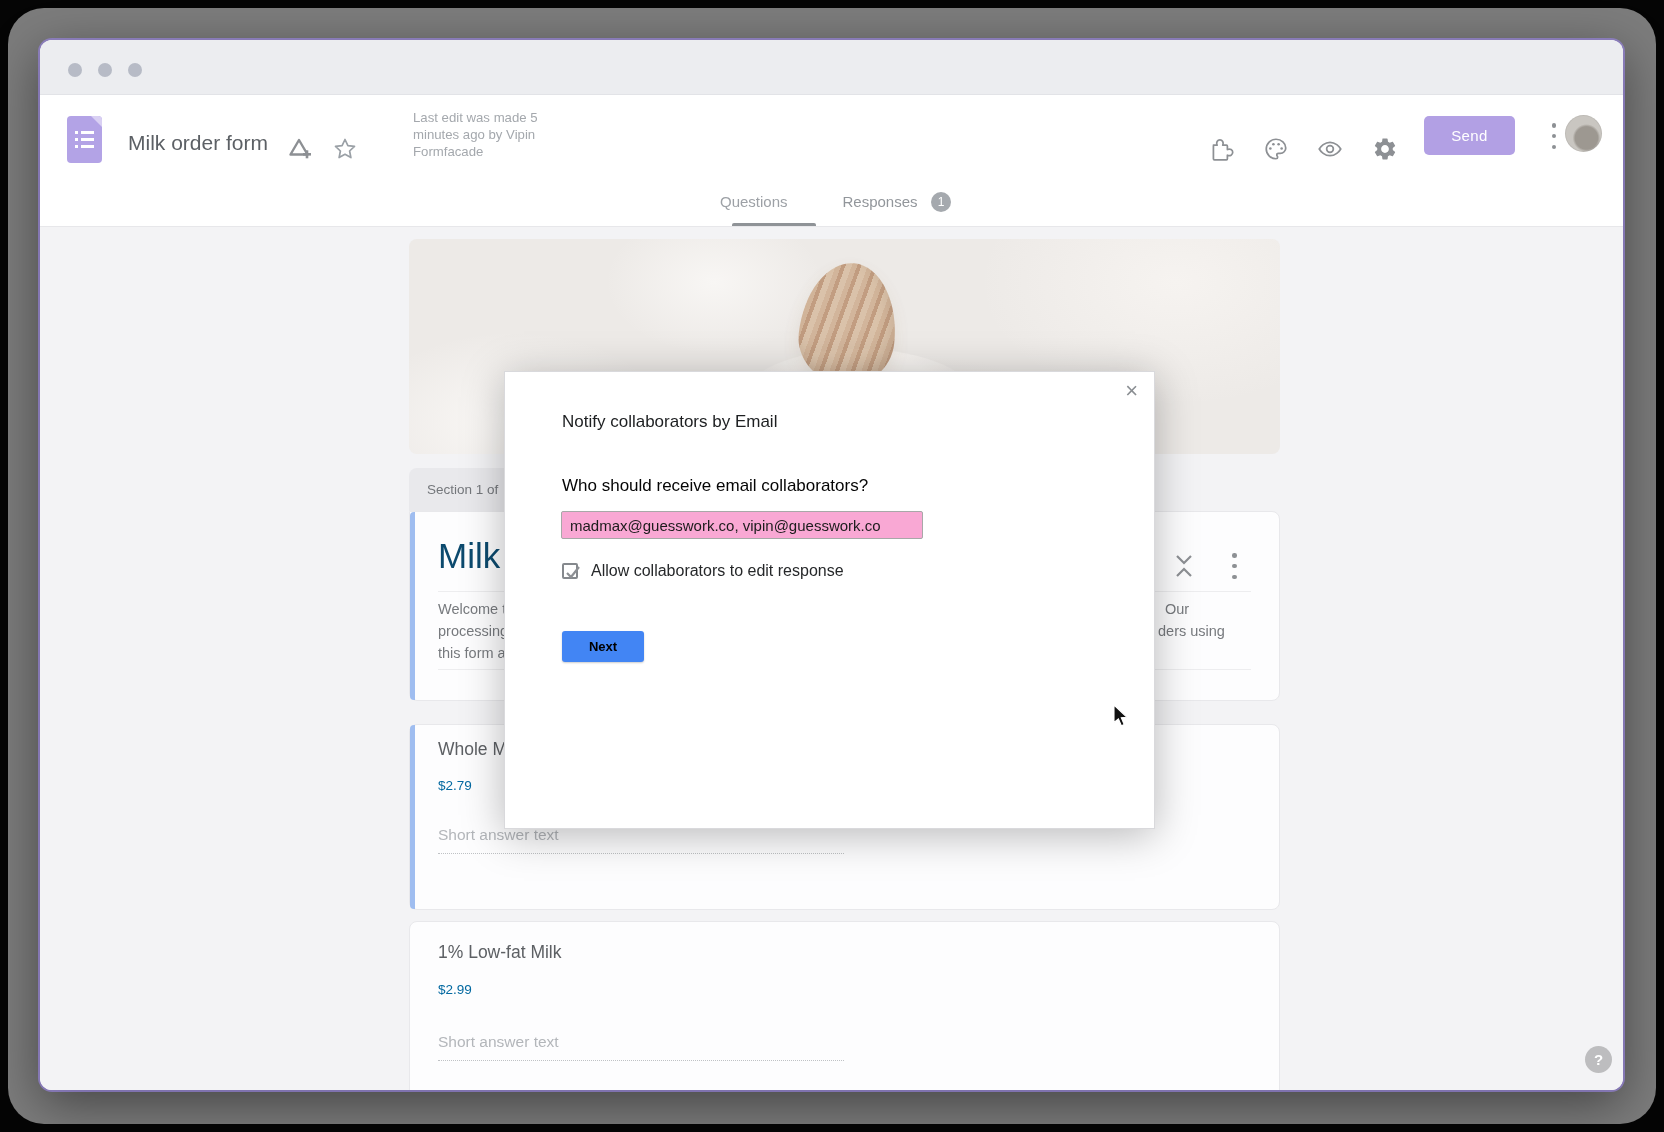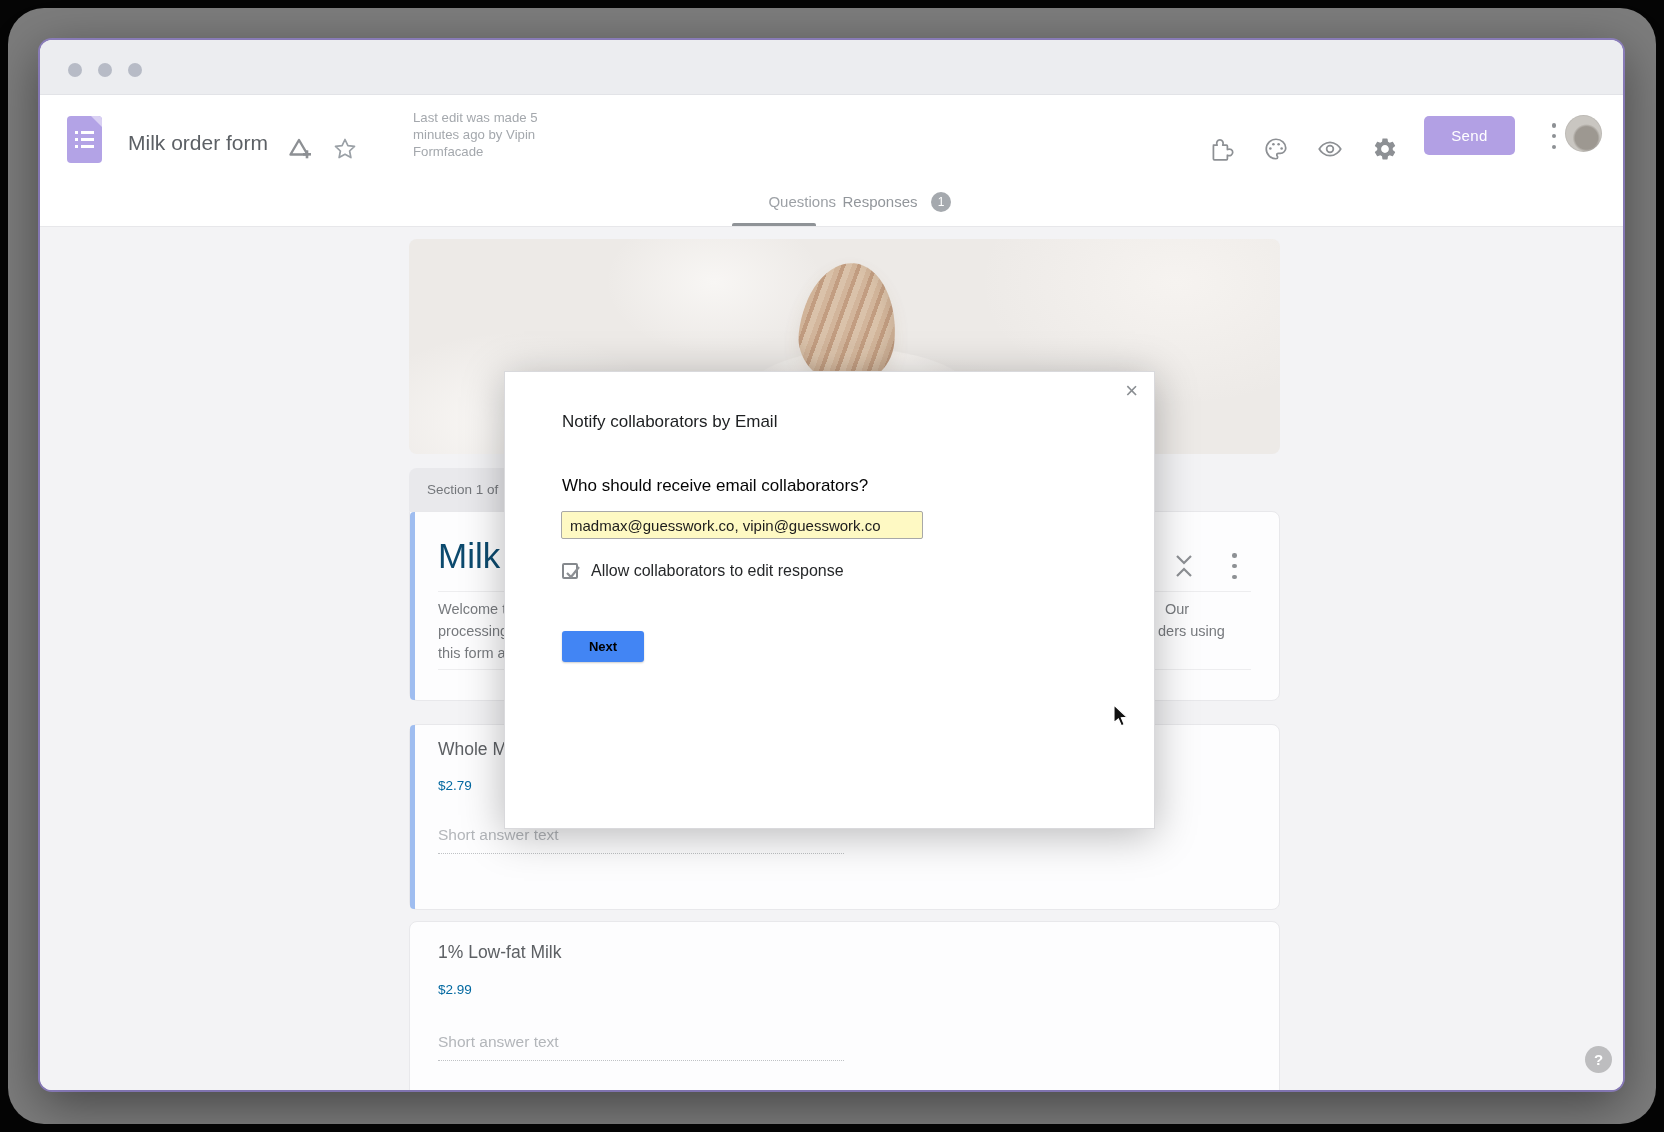--- a/index.html
+++ b/index.html
@@ -25,21 +25,21 @@
   .send-btn { position:absolute; left:1384px; top:21px; width:91px; height:39px; background:#b2a0e4; border:none; border-radius:5px;
               color:#fff; font-size:15px; letter-spacing:.4px; font-family:"Liberation Sans",sans-serif; cursor:pointer; }
   .vdots { position:absolute; left:1510px; top:28px; width:8px; height:26px; display:flex; flex-direction:column; justify-content:space-between; align-items:center; cursor:pointer; }
   .vdots span { width:4.5px; height:4.5px; border-radius:50%; background:#8d9094; }
   .avatar { position:absolute; left:1525px; top:20px; width:37px; height:37px; border-radius:50%;
             background:radial-gradient(circle at 58% 62%, #9d9891 0 36%, #c9c6c1 44%); box-shadow:inset 0 0 0 1px rgba(0,0,0,.06); cursor:pointer; }
 
   
   .tabbar { position:absolute; top:143px; left:0; right:0; height:43px; background:#fff; }
   .tab { position:absolute; top:10px; font-size:15px; cursor:pointer; }
-  .tab.q { left:720px; width:76px; text-align:right; color:#9da1a6; }
+  .tab.q { left:680px; width:76px; text-align:left; color:#9da1a6; }
   .tab.r { left:798px; width:84px; text-align:center; color:#92969b; }
   .tab-underline { position:absolute; left:692px; bottom:0; width:84px; height:3px; background:#8f9397; border-radius:2px 2px 0 0; }
   .badge { position:absolute; left:891px; top:9px; width:20px; height:20px; border-radius:50%; background:#a5a9ae; color:#fff;
            font-size:12px; line-height:20px; text-align:center; }
 
   
   .page { position:absolute; top:186px; left:0; right:0; bottom:0; background:#f3f3f5; border-top:1px solid #e7e7ea;padding-left:40px; }
   .col { position:absolute; left:369px; width:871px; }
 
   .banner { top:12px; height:215px; border-radius:8px; position:absolute; overflow:hidden;
@@ -78,21 +78,21 @@
   .answer { position:absolute; left:28px; font-size:15.5px; color:#b3b6ba; }
   .dotted { position:absolute; left:28px; width:406px; border-bottom:1px dotted #bfc2c5; }
 
   
   .modal { position:absolute; left:464px; top:331px; width:651px; height:458px; background:#fff; border:1px solid #d9d9dc;
            box-shadow:0 6px 40px rgba(0,0,0,.28); }
   .m-close { position:absolute; right:16px; top:8px; font-size:22px; color:#8a8e92; cursor:pointer; line-height:22px; }
   .m-title { position:absolute; left:57px; top:40px; font-size:17px; color:#1d1f21; }
   .m-question { position:absolute; left:57px; top:104px; font-size:17px; color:#050505; }
   .m-input { position:absolute; left:56px; top:139px; width:362px; height:28px; border:1px solid #a8a8a8; border-radius:2px;
-             font-size:15px; color:#1c1c1c; padding:0 8px; font-family:"Liberation Sans",sans-serif; background:#fef9c3; }
+             font-size:15px; color:#1c1c1c; padding:0 8px; font-family:"Liberation Sans",sans-serif; background:#f9a8d4; }
   .m-checkrow { position:absolute; left:57px; top:190px; display:flex; align-items:center; }
   .m-box { width:16px; height:16px; border:2px solid #85898d; border-radius:2px; position:relative; cursor:pointer; background:#fff; }
   .m-box svg { position:absolute; left:-1px; top:-2px; }
   .m-checklabel { margin-left:13px; font-size:16px; color:#26282a; }
   .m-next { position:absolute; left:57px; top:259px; width:82px; height:31px; background:#4285f4; border:none; border-radius:3px;
             color:#000000; font-weight:bold; font-size:13px; font-family:"Liberation Sans",sans-serif; cursor:pointer;
             box-shadow:0 1px 2px rgba(0,0,0,.2); }
 
   .cursor { position:absolute; left:1072px; top:664px; pointer-events:none; }
   .help-fab { position:absolute; left:1545px; top:1006px; width:27px; height:27px; border-radius:50%; background:#bdbdbf;

